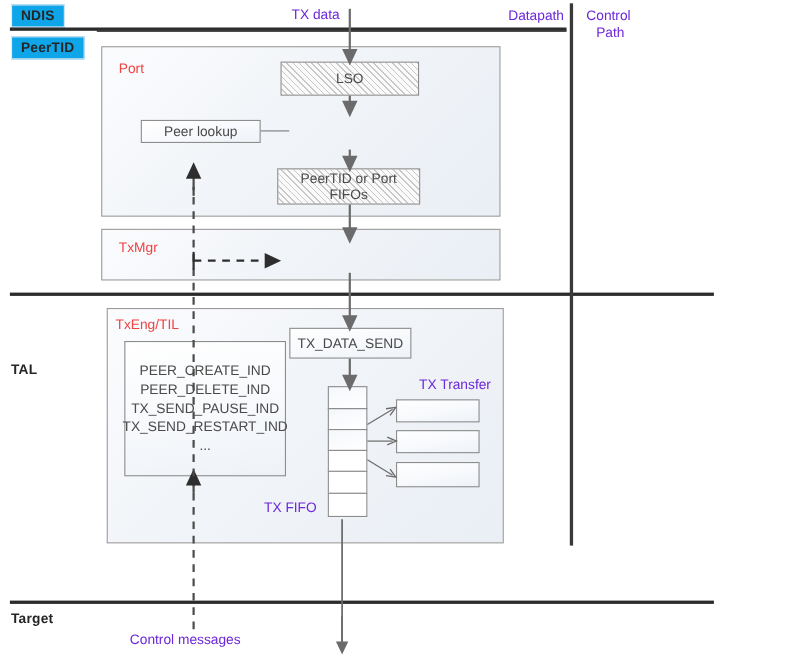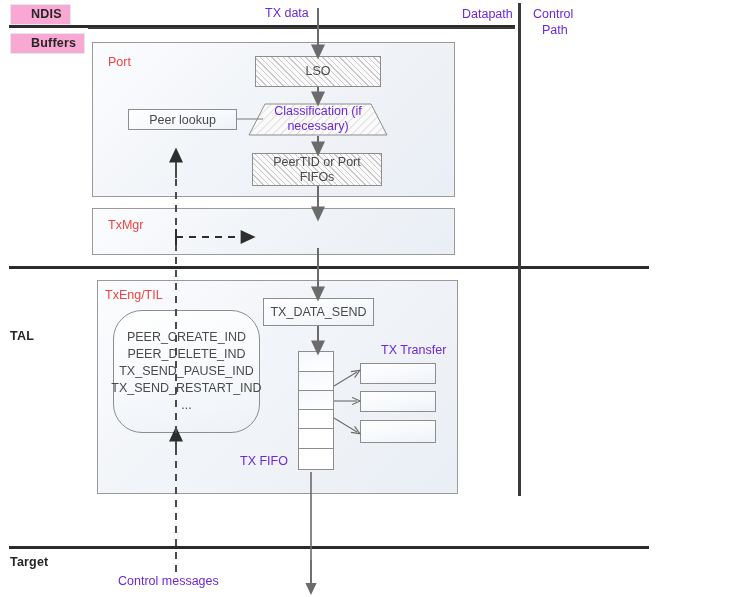--- a/index.html
+++ b/index.html
@@ -36,22 +36,22 @@
   
   .lane-label {
     font-size: 12.5px;
     font-weight: bold;
     color: #262626;
     letter-spacing: .2px;
     white-space: nowrap;
   }
   .lane-label.boxed {
     border: 1px solid #e3e9f0;
-    background: #f9a8d4;
-    padding: 2px 8px 3px 20px;
+    background: #0ea5e9;
+    padding: 2px 8px 3px 8px;
   }
 
   
   .caption {
     font-size: 12.5px;
     color: #6d28d9;
     white-space: nowrap;
     line-height: 15px;
   }
   .caption.center { text-align: center; }
@@ -127,21 +127,21 @@
     pointer-events: none;
   }
 </style>
 </head>
 <body>
 
 <div id="canvas">
 
   <div class="abs lane-label boxed" style="left:10px; top:4px;">NDIS</div>
 
-  <div class="abs lane-label boxed" style="left:10px; top:33px;">Buffers</div>
+  <div class="abs lane-label boxed" style="left:10px; top:33px;">PeerTID</div>
 
   <div class="abs lane-label" style="left:10px; top:329px;">TAL</div>
 
   <div class="abs lane-label" style="left:10px; top:555px;">Target</div>
 
   <div class="abs divider" style="left:9px; top:25px; width:506px;"></div>
   <div class="abs divider-thin" style="left:88px; top:27px; width:427px;"></div>
 
   <div class="abs divider" style="left:9px; top:266px; width:640px;"></div>
 
@@ -158,53 +158,38 @@
 
   <div class="abs caption" style="left:118px; top:574px;">Control messages</div>
 
   <div class="abs container-box" style="left:92px; top:42px; width:363px; height:155px;"></div>
   <div class="container-title" style="left:108px; top:55px;">Port</div>
 
   <div class="abs hatch" style="left:255px; top:56px; width:126px; height:31px;">
     <span class="lbl">LSO</span>
   </div>
 
-  <div class="abs" style="left:248px; top:103px; width:140px; height:33px;">
-    <svg width="140" height="33" viewBox="0 0 140 33">
-      <defs>
-        <pattern id="hatchpat" width="5.6" height="5.6" patternUnits="userSpaceOnUse" patternTransform="rotate(45)">
-          <rect width="5.6" height="5.6" fill="#fafafa"></rect>
-          <line x1="0" y1="0" x2="0" y2="5.6" stroke="#8c8c8c" stroke-width="1" opacity="0.5"></line>
-        </pattern>
-      </defs>
-      <polygon points="17,1 123,1 139,32 1,32" fill="url(#hatchpat)" stroke="#8d8d8d" stroke-width="1"></polygon>
-    </svg>
-    <div class="abs" style="left:0; top:1px; width:140px; text-align:center;">
-      <span class="caption center" style="white-space:pre-line; display:inline-block; line-height:15px;">Classification (if
-necessary)</span>
-    </div>
-  </div>
 
   <div class="abs plain-box" style="left:128px; top:109px; width:109px; height:21px;">
     <span class="lbl">Peer lookup</span>
   </div>
 
   <div class="abs hatch" style="left:252px; top:153px; width:130px; height:33px;align-items:flex-end;">
     <span class="lbl">PeerTID or Port
 FIFOs</span>
   </div>
 
   <div class="abs container-box" style="left:92px; top:208px; width:363px; height:47px;"></div>
   <div class="container-title" style="left:108px; top:218px;">TxMgr</div>
 
 
   <div class="abs container-box" style="left:97px; top:280px; width:361px; height:214px;"></div>
   <div class="container-title" style="left:105px; top:288px;">TxEng/TIL</div>
 
-  <div class="abs plain-box multiline" style="left:113px; top:310px; width:147px; height:123px;border-radius:29px;">
+  <div class="abs plain-box multiline" style="left:113px; top:310px; width:147px; height:123px;">
     <span class="lbl" style="text-align:center; line-height:17px;">PEER_CREATE_IND
 PEER_DELETE_IND
 TX_SEND_PAUSE_IND
 TX_SEND_RESTART_IND
 ...</span>
   </div>
 
   <div class="abs plain-box" style="left:263px; top:298px; width:111px; height:28px;">
     <span class="lbl">TX_DATA_SEND</span>
   </div>

